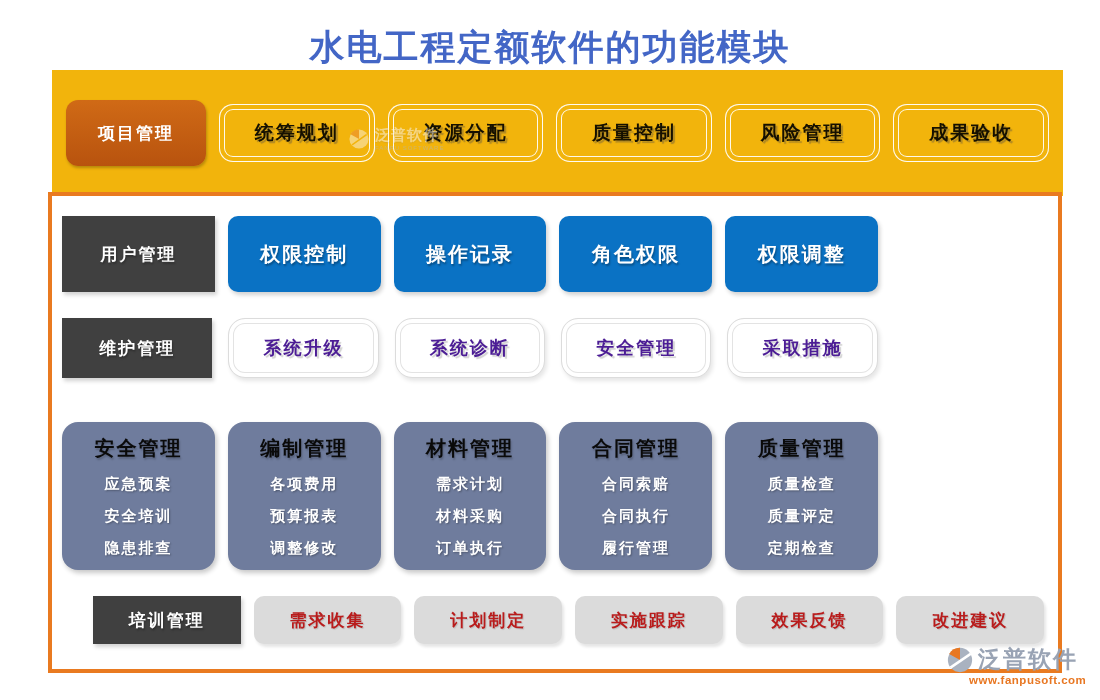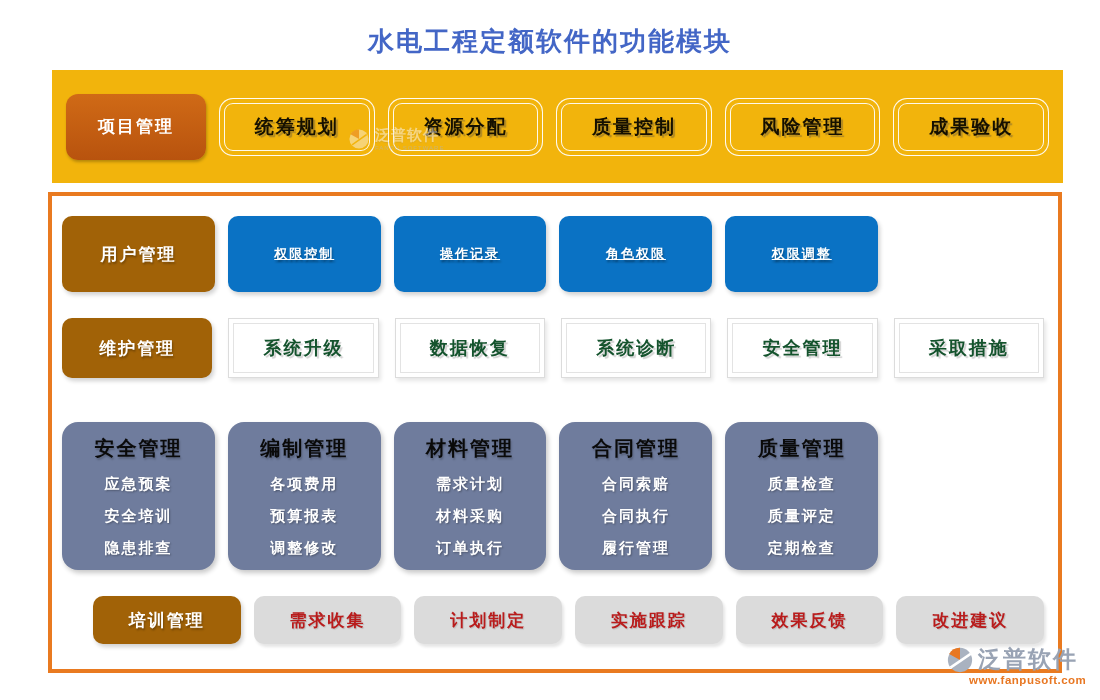--- a/index.html
+++ b/index.html
@@ -3,26 +3,26 @@
 <meta charset="utf-8">
 <style>
   * { margin:0; padding:0; box-sizing:border-box; }
   html,body { width:1100px; height:700px; }
   body {
     position:relative; background:#ffffff; overflow:hidden;
     font-family:"Liberation Sans","DejaVu Sans",sans-serif;
   }
   .page-title {
     position:absolute; top:24px; left:0; width:100%;
-    text-align:center; font-size:26px; font-weight:bold;
+    text-align:center; font-size:35px; font-weight:bold;
     color:#4366c6; letter-spacing:2px;
   }
   
   .banner {
-    position:absolute; left:52px; top:70px; width:1011px; height:113px;
+    position:absolute; left:52px; top:70px; width:1011px; height:126px;
     background:#f2b40c; display:flex; align-items:center;
     padding:0 14px; gap:13px;
   }
   .root-btn {
     flex:0 0 140px; height:66px; border-radius:12px;
     background:linear-gradient(180deg,#d06a16 0%,#b8530e 100%);
     color:#fff; font-size:17px; font-weight:bold; letter-spacing:2px;
     display:flex; align-items:center; justify-content:center;
     box-shadow:1px 2px 3px rgba(0,0,0,.25);
   }
@@ -51,35 +51,34 @@
   }
   .row-users   { top:20px;  height:76px; }
   .row-maint   { top:122px; height:60px;gap:16px; }
   .row-modules { top:226px; height:148px; }
   .row-train   { top:400px; height:48px;padding-left:31px; }
   .cell {
     display:flex; align-items:center; justify-content:center;
     font-weight:bold; letter-spacing:2px;
   }
   .label-gray {
-    background:#a16207; border-radius:10px; color:#fff; font-size:17px;
+    background:#404040; border-radius:0; color:#fff; font-size:17px;
     text-shadow:1px 2px 2px rgba(0,0,0,.28);
     box-shadow:2px 3px 4px rgba(0,0,0,.18);
     text-align:center;
   }
   .blue-box {
-    background:#0a72c4; border-radius:10px; color:#fff; font-size:13px;
+    background:#0a72c4; border-radius:10px; color:#fff; font-size:20px;
     text-shadow:1px 2px 2px rgba(0,0,0,.32);
     box-shadow:2px 3px 4px rgba(0,0,0,.18);
-    text-decoration:underline;
   }
   .white-box {
-    background:#fff; border:1px solid #dcdcdc; border-radius:0;
+    background:#fff; border:1px solid #dcdcdc; border-radius:17px;
     box-shadow: inset 0 0 0 4px #fff, inset 0 0 0 5px #e3e3e3, 2px 3px 4px rgba(0,0,0,.10);
-    color:#14532d; font-size:18px;
+    color:#4c1d95; font-size:18px;
     text-shadow:2px 2px 1px rgba(0,0,0,.18);
   }
   .light-box {
     background:#dbdbdb; border-radius:10px; color:#b91c1c; font-size:17px;
     text-shadow:1px 1px 1px rgba(0,0,0,.14);
     box-shadow:2px 3px 3px rgba(0,0,0,.10);
   }
   .module {
     background:#6f7c9d; border-radius:16px;
     display:flex; flex-direction:column; align-items:center;
@@ -136,21 +135,20 @@
     <div class="cell label-gray">用户管理</div>
     <div class="cell blue-box">权限控制</div>
     <div class="cell blue-box">操作记录</div>
     <div class="cell blue-box">角色权限</div>
     <div class="cell blue-box">权限调整</div>
   </div>
 
   <div class="grid-row row-maint">
     <div class="cell label-gray">维护管理</div>
     <div class="cell white-box">系统升级</div>
-    <div class="cell white-box">数据恢复</div>
     <div class="cell white-box">系统诊断</div>
     <div class="cell white-box">安全管理</div>
     <div class="cell white-box">采取措施</div>
   </div>
 
   <div class="grid-row row-modules">
     <div class="module">
       <div class="module-title">安全管理</div>
       <div class="module-item">应急预案</div>
       <div class="module-item">安全培训</div>

